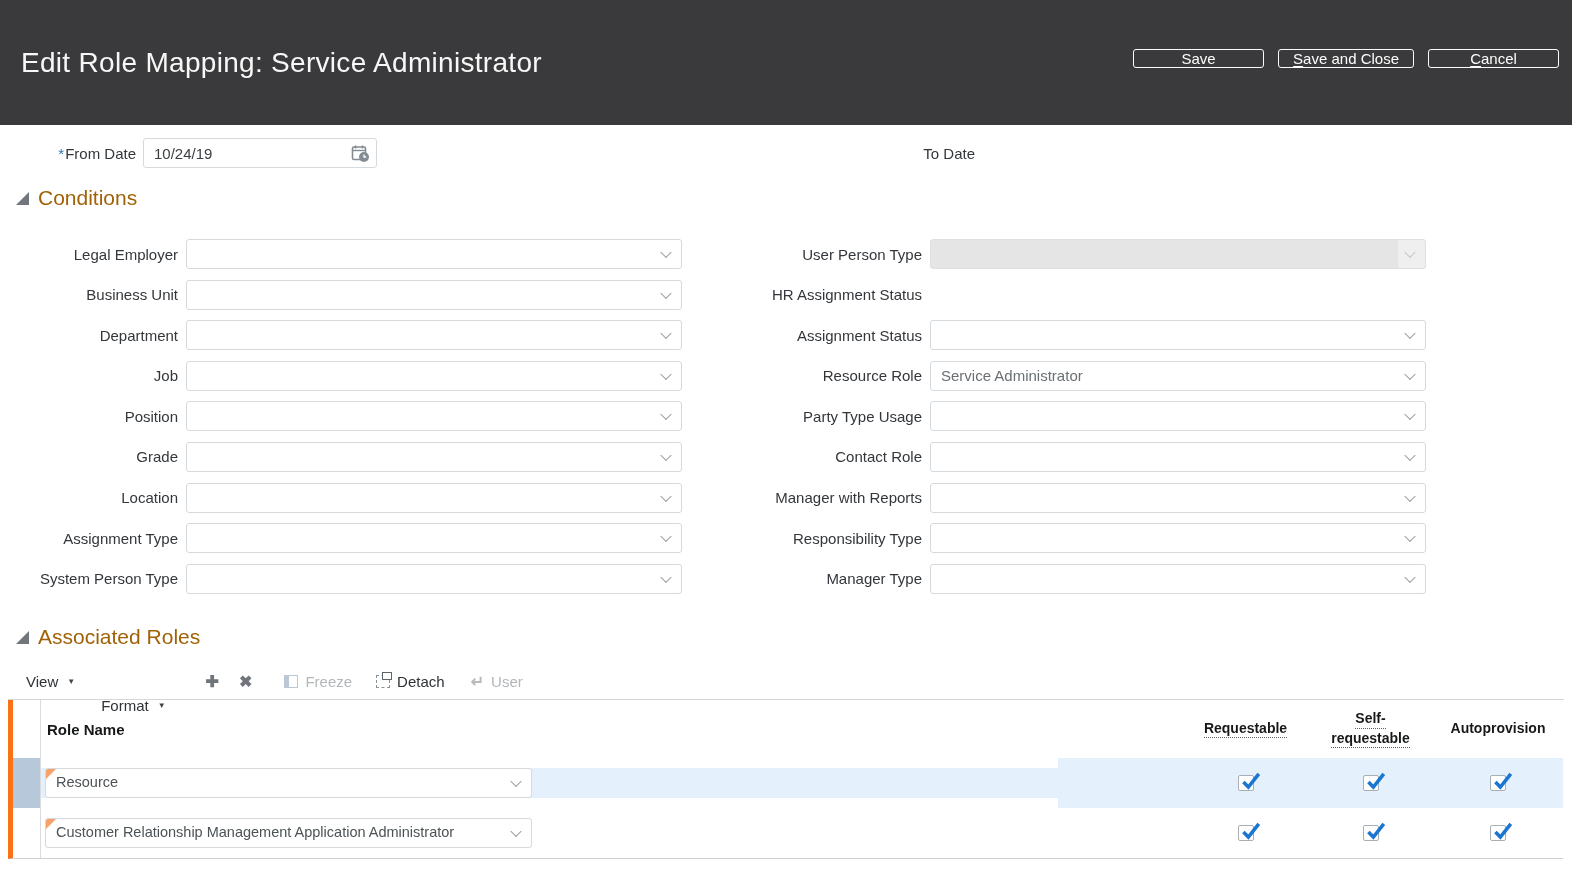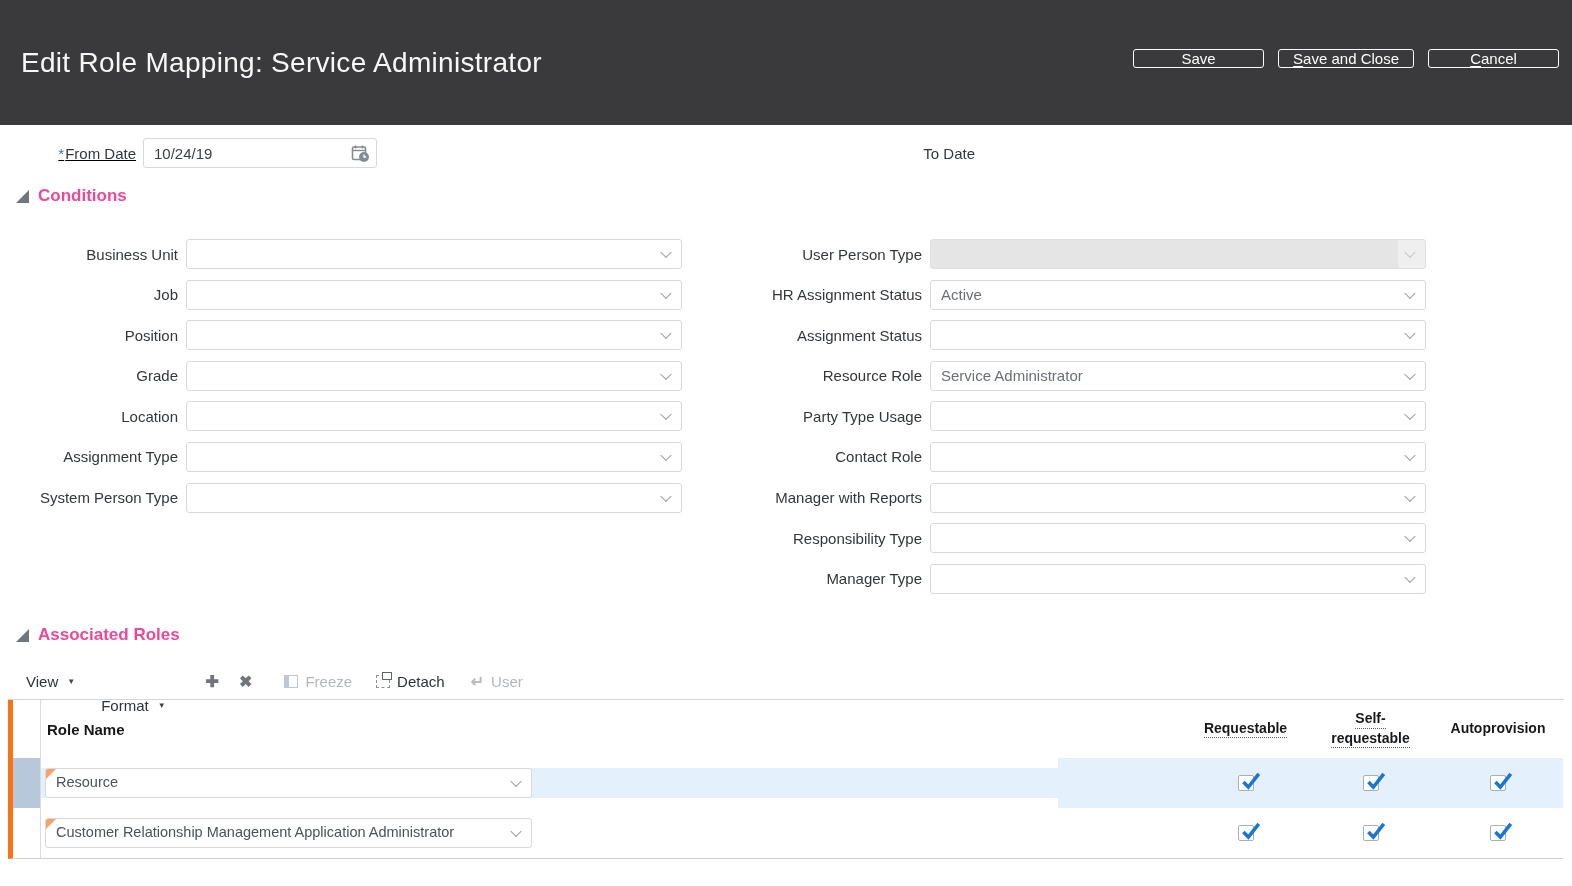--- a/index.html
+++ b/index.html
@@ -13,39 +13,39 @@
   .topbar-title { color:#f7f7f7; font-size:28px; font-weight:300; letter-spacing:.3px; }
   .topbar-actions { display:flex; gap:14px; margin-top:-8px; }
   .tb-btn { background:transparent; border:1px solid #fbfbfb; border-radius:3px;
             color:#fdfdfd; font-size:15px; font-family:inherit; height:19px;
             min-width:131px; padding:0 14px; cursor:pointer; }
   .tb-btn u { text-decoration:underline; text-underline-offset:2px; }
 
   
   .date-row { position:absolute; top:138px; left:0; width:1572px; height:30px; }
   .date-group { position:absolute; display:flex; align-items:center; height:30px; }
-  .dg-from { left:8px;text-decoration:underline; }
+  .dg-from { left:8px; }
   .dg-to   { left:860px; }
   .dlabel { font-size:15px; color:#33373b; text-align:right; }
   .dg-from .dlabel { width:128px; }
   .dg-to   .dlabel { width:115px; }
   .req { color:#3470b5; margin-right:1px; }
   .date-input-wrap { position:relative; margin-left:7px; }
   .date-input { width:234px; height:30px; border:1px solid #d5dade; border-radius:3px;
                 font-family:inherit; font-size:15px; color:#3c4043; padding:0 32px 0 10px; }
   .date-input::placeholder { font-style:italic; color:#7a7f83; }
   .cal-icon { position:absolute; right:7px; top:6px; width:19px; height:19px; cursor:pointer; }
 
   
   .sec { position:absolute; left:16px; display:flex; align-items:center; gap:9px; }
   .sec-conditions { top:186px; }
   .sec-roles { top:625px; }
   .disc { width:0; height:0; border-left:13px solid transparent;
           border-bottom:13px solid #70767b; cursor:pointer; }
-  .sec-title { font-size:17px; color:#ec4899; font-weight:700; }
+  .sec-title { font-size:21px; color:#a16207; font-weight:400; }
 
   
   .fcol { position:absolute; top:239px; width:674px; display:flex;
           flex-direction:column; gap:10.6px; }
   .fcol-left  { left:8px; }
   .fcol-right { left:752px; }
   .frow { display:flex; align-items:center; height:30px; }
   .flabel { width:170px; text-align:right; font-size:15px; color:#33373b;
             margin-right:8px; white-space:nowrap; }
   .select { position:relative; flex:1; height:30px; background:#fff;
@@ -148,21 +148,35 @@
   </div>
 </div>
 
 <div class="sec sec-conditions">
   <span class="disc"></span>
   <span class="sec-title">Conditions</span>
 </div>
 
 <div class="fcol fcol-left">
   <div class="frow">
+    <label class="flabel">Legal Employer</label>
+    <div class="select">
+        <span class="sval"></span>
+        <span class="chev"></span>
+      </div>
+  </div>
+  <div class="frow">
     <label class="flabel">Business Unit</label>
+    <div class="select">
+        <span class="sval"></span>
+        <span class="chev"></span>
+      </div>
+  </div>
+  <div class="frow">
+    <label class="flabel">Department</label>
     <div class="select">
         <span class="sval"></span>
         <span class="chev"></span>
       </div>
   </div>
   <div class="frow">
     <label class="flabel">Job</label>
     <div class="select">
         <span class="sval"></span>
         <span class="chev"></span>
@@ -208,24 +222,20 @@
 <div class="fcol fcol-right">
   <div class="frow">
     <label class="flabel">User Person Type</label>
     <div class="select disabled">
         <span class="sval"></span>
         <span class="chev"></span>
       </div>
   </div>
   <div class="frow">
     <label class="flabel">HR Assignment Status</label>
-    <div class="select">
-        <span class="sval">Active</span>
-        <span class="chev"></span>
-      </div>
   </div>
   <div class="frow">
     <label class="flabel">Assignment Status</label>
     <div class="select">
         <span class="sval"></span>
         <span class="chev"></span>
       </div>
   </div>
   <div class="frow">
     <label class="flabel">Resource Role</label>

